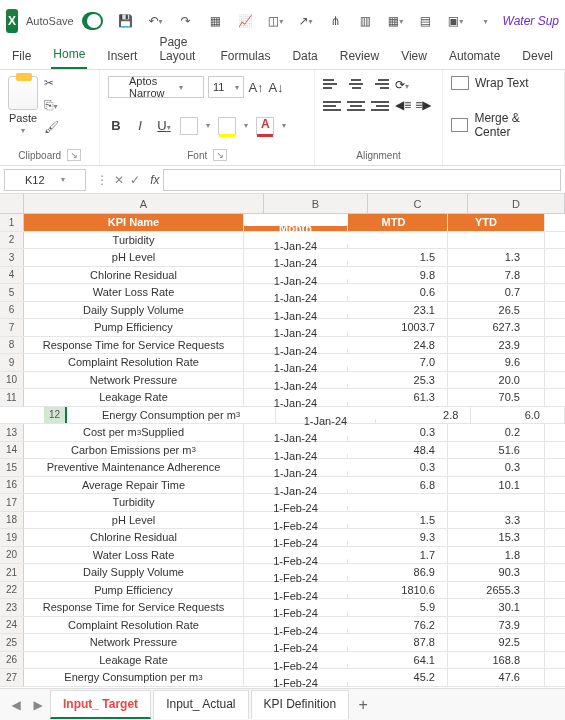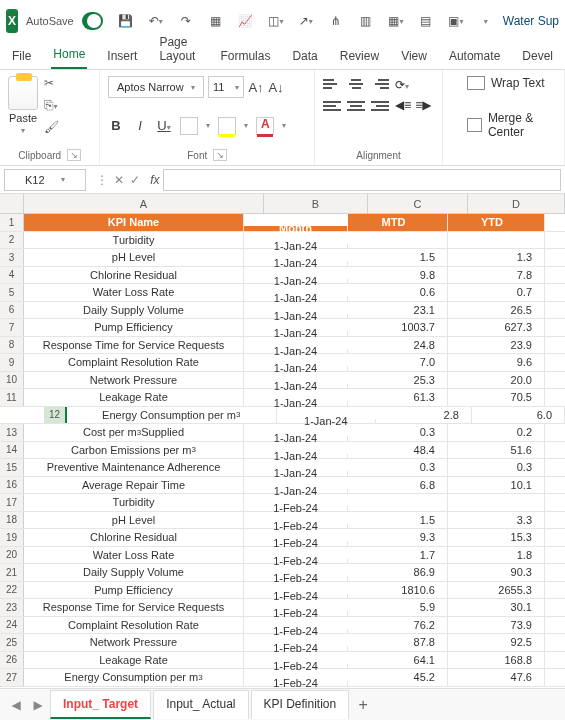--- a/index.html
+++ b/index.html
@@ -7,21 +7,21 @@
 
 
 .title-bar { height: 42px; display: flex; align-items: center; padding: 0 6px; gap: 8px; background: #fff; }
 .app-icon { width: 24px; height: 24px; background: linear-gradient(135deg,#1e7e3e,#107c41); border-radius: 3px; display: flex; align-items: center; justify-content: center; color: #fff; font-weight: bold; font-size: 12px; }
 .autosave-label { font-size: 11px; color: #555; }
 .autosave-toggle { width: 36px; height: 18px; background: #107c41; border-radius: 9px; position: relative; display: flex; align-items: center; padding: 0 3px; }
 .autosave-toggle .knob { width: 14px; height: 14px; background: #fff; border-radius: 50%; position: absolute; right: 2px; }
 .autosave-toggle .on-text { font-size: 8px; color: #fff; padding-left: 3px; }
 .qat-icon { width: 18px; height: 18px; color: #555; display: flex; align-items: center; justify-content: center; }
 .qat-group { display: flex; gap: 12px; margin-left: 6px; align-items: center; }
-.doc-title { margin-left: auto; color: #0c4a6e; font-size: 12px; white-space: nowrap; }
+.doc-title { margin-left: auto; color: #6d28d9; font-size: 12px; white-space: nowrap; font-style: italic; }
 
 
 .ribbon-tabs { height: 28px; display: flex; align-items: flex-end; padding: 0 10px; gap: 18px; border-bottom: 1px solid #ddd; }
 .ribbon-tab { font-size: 12px; color: #444; padding: 4px 2px 6px; cursor: pointer; }
 .ribbon-tab.active { color: #107c41; border-bottom: 2px solid #107c41; font-weight: 400; }
 
 
 .ribbon { height: 96px; display: flex; border-bottom: 1px solid #ddd; background: #fff; }
 .ribbon-group { border-right: 1px solid #eee; display: flex; flex-direction: column; justify-content: space-between; padding: 6px 8px 2px; }
 .ribbon-group-label { text-align: center; font-size: 10px; color: #666; padding: 2px 0; display:flex; justify-content:center; gap:6px; align-items:center;}
@@ -30,54 +30,54 @@
 .rg-align { width: 128px; }
 .rg-merge { flex: 1; }
 .clip-main { display: flex; gap: 6px; }
 .paste-btn { display: flex; flex-direction: column; align-items: center; gap: 2px; font-size: 11px; }
 .paste-icon { width: 30px; height: 34px; border: 1px solid #ccc; border-radius: 3px; background: linear-gradient(#fff,#f5f5f5); position: relative; }
 .paste-icon::before { content:""; position:absolute; top:-4px; left:7px; width:16px; height:8px; background:#ffc83d; border-radius:2px;}
 .clip-side { display: flex; flex-direction: column; gap: 6px; }
 .mini-icon { width: 16px; height: 16px; color: #555; }
 
 .font-row { display: flex; align-items: center; gap: 4px; }
-.font-name { width: 96px; height: 22px; border: 1px solid #ccc; font-size: 11px; padding: 0 8px; display:flex; align-items:center; justify-content:space-between;}
+.font-name { width: 96px; height: 22px; border: 1px solid #ccc; font-size: 11px; padding: 0 20px; display:flex; align-items:center; justify-content:space-between;}
 .font-size { width: 36px; height: 22px; border: 1px solid #ccc; font-size: 11px; padding: 0 4px; display:flex; align-items:center; justify-content:space-between;}
 .font-btns { display:flex; gap:8px; margin-top:6px; align-items:center;}
 .fb { width:16px; text-align:center; font-size:13px; color:#444; }
 .underline { text-decoration: underline; }
 .border-icon, .fill-icon, .fontc-icon { width:18px; height:18px; border:1px solid #ccc; position:relative; }
 .fill-icon::after{content:"";position:absolute;bottom:-3px;left:0;width:100%;height:3px;background:#ffff00;}
 .fontc-icon::after{content:"";position:absolute;bottom:-3px;left:0;width:100%;height:3px;background:#d13438;}
 
 .align-grid { display:grid; grid-template-columns: repeat(3,18px); gap:6px; }
 .align-cell { width:18px; height:16px; display:flex; flex-direction:column; gap:2px; justify-content:center;}
 .bar{height:2px;background:#555;}
-.merge-row{display:flex;align-items:center;gap:6px;font-size:12px;color:#333;margin-bottom:4px;margin-left:16px;}
+.merge-row{display:flex;align-items:center;gap:6px;font-size:12px;color:#333;margin-bottom:4px;}
 .merge-icon{width:18px;height:14px;border:1px solid #888;}
 
 
 .formula-bar { height: 28px; display: flex; align-items: center; border-bottom: 1px solid #ddd; }
 .name-box { width: 82px; height: 22px; border: 1px solid #ccc; margin: 0 4px; display:flex; align-items:center; padding:0 20px; font-size:11px; justify-content:space-between;}
 .fx-btns { display:flex; gap:6px; padding:0 6px; color:#888; }
 .fx-label { font-style: italic; font-size: 12px; color:#555; padding:0 4px;}
 .formula-input { flex:1; height:22px; border:1px solid #ccc; margin-right:4px; padding:0 4px; font-size:11px;}
 
 
 .sheet { position: relative; height: 494px; overflow: hidden; }
 .col-headers { display:flex; height:20px; background:#f3f2f1; border-bottom:1px solid #d0d0d0;}
 .corner{width:24px;border-right:1px solid #d0d0d0;}
 .ch{border-right:1px solid #d0d0d0;text-align:center;font-size:11px;color:#555;display:flex;align-items:center;justify-content:center;}
 .ch-a{width:240px;} .ch-b{width:104px;} .ch-c{width:100px;} .ch-d{width:97px;}
 .rows{height:474px;overflow-y:auto;}
 .row{display:flex;height:17.5px;border-bottom:1px solid #e5e5e5;}
 .rh{width:24px;background:#f3f2f1;border-right:1px solid #d0d0d0;font-size:10px;color:#555;display:flex;align-items:center;justify-content:center;}
 .rh.sel{background:#d5e6d5;border-right:2px solid #107c41;margin-left:44px;}
 .cell{border-right:1px solid #e5e5e5;font-size:11px;display:flex;align-items:center;padding:0 4px;}
-.c-a{width:220px;justify-content:center;} .c-b{width:104px;justify-content:center;margin-top:12px;} .c-c{width:100px;justify-content:flex-end;padding-right:12px;} .c-d{width:97px;justify-content:flex-end;padding-right:12px;}
+.c-a{width:220px;justify-content:center;} .c-b{width:104px;justify-content:center;margin-top:12px;} .c-c{width:100px;justify-content:flex-end;padding-right:12px;} .c-d{width:97px;justify-content:flex-end;padding-right:24px;}
 .hdr-row .cell{background:#e8762d;color:#fff;font-weight:600;justify-content:center;}
 
 
 .sheet-tabs { height: 32px; display:flex; align-items:center; border-top:1px solid #ddd; background:#f8f8f8; padding:0 6px; gap:2px;}
 .nav-arrow{width:20px;text-align:center;color:#888;font-size:12px;}
 .stab{padding:6px 12px;font-size:12px;background:#fff;border:1px solid #ddd;border-bottom:none;cursor:pointer;}
 .stab.active{border-bottom:2px solid #107c41;font-weight:600;color:#ef4444;background:#fff;}
 .stab-add{width:24px;text-align:center;color:#666;font-size:16px;}
 .caret{font-size:8px;color:#888;}
 .sup{font-size:8px;vertical-align:super;}

